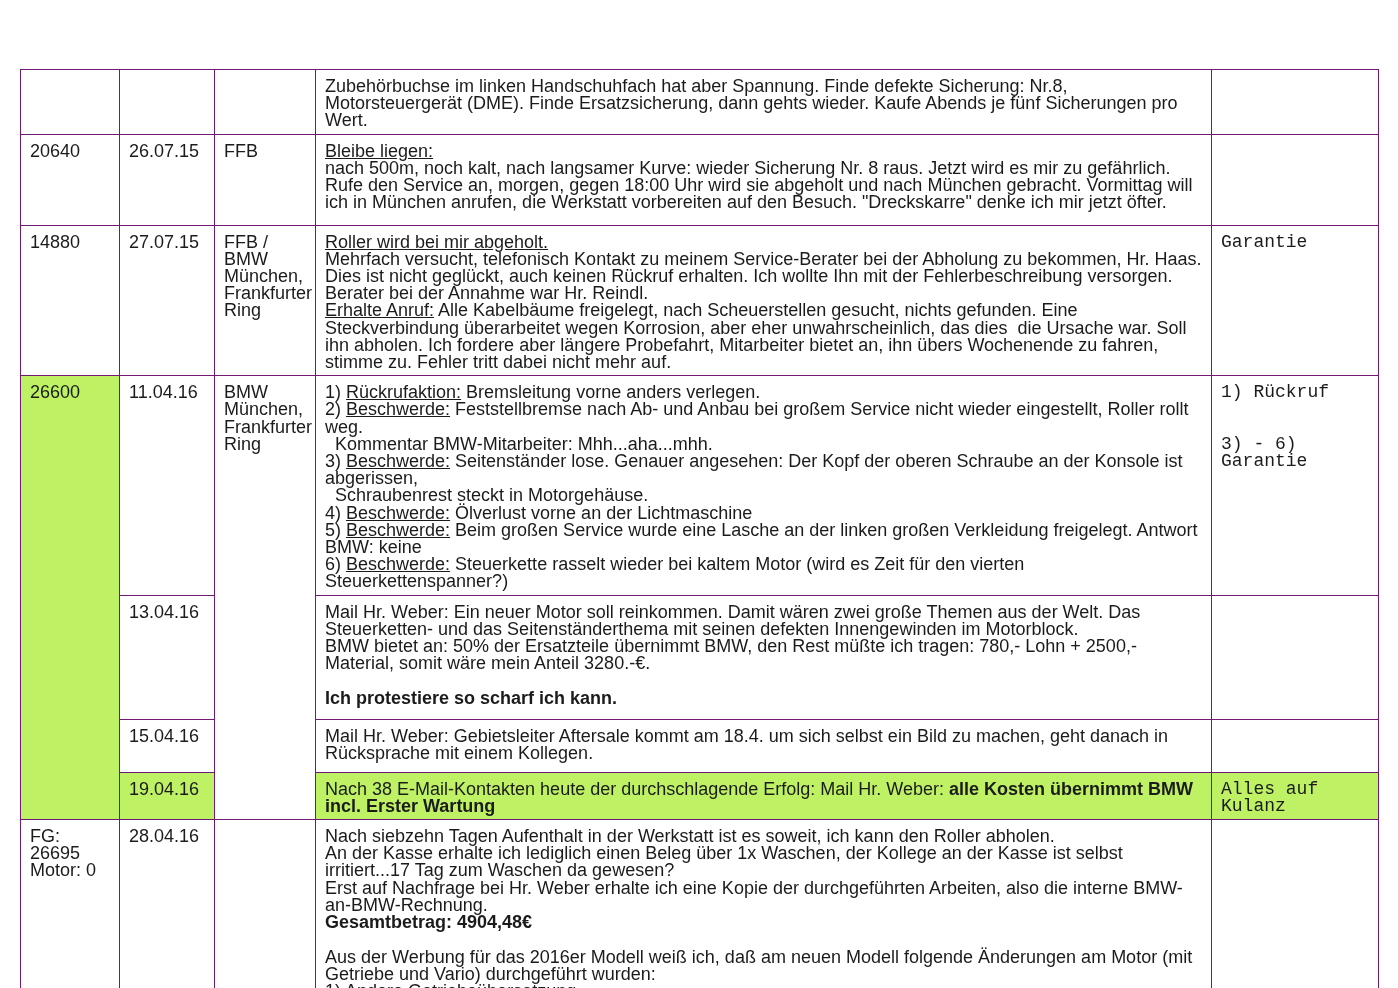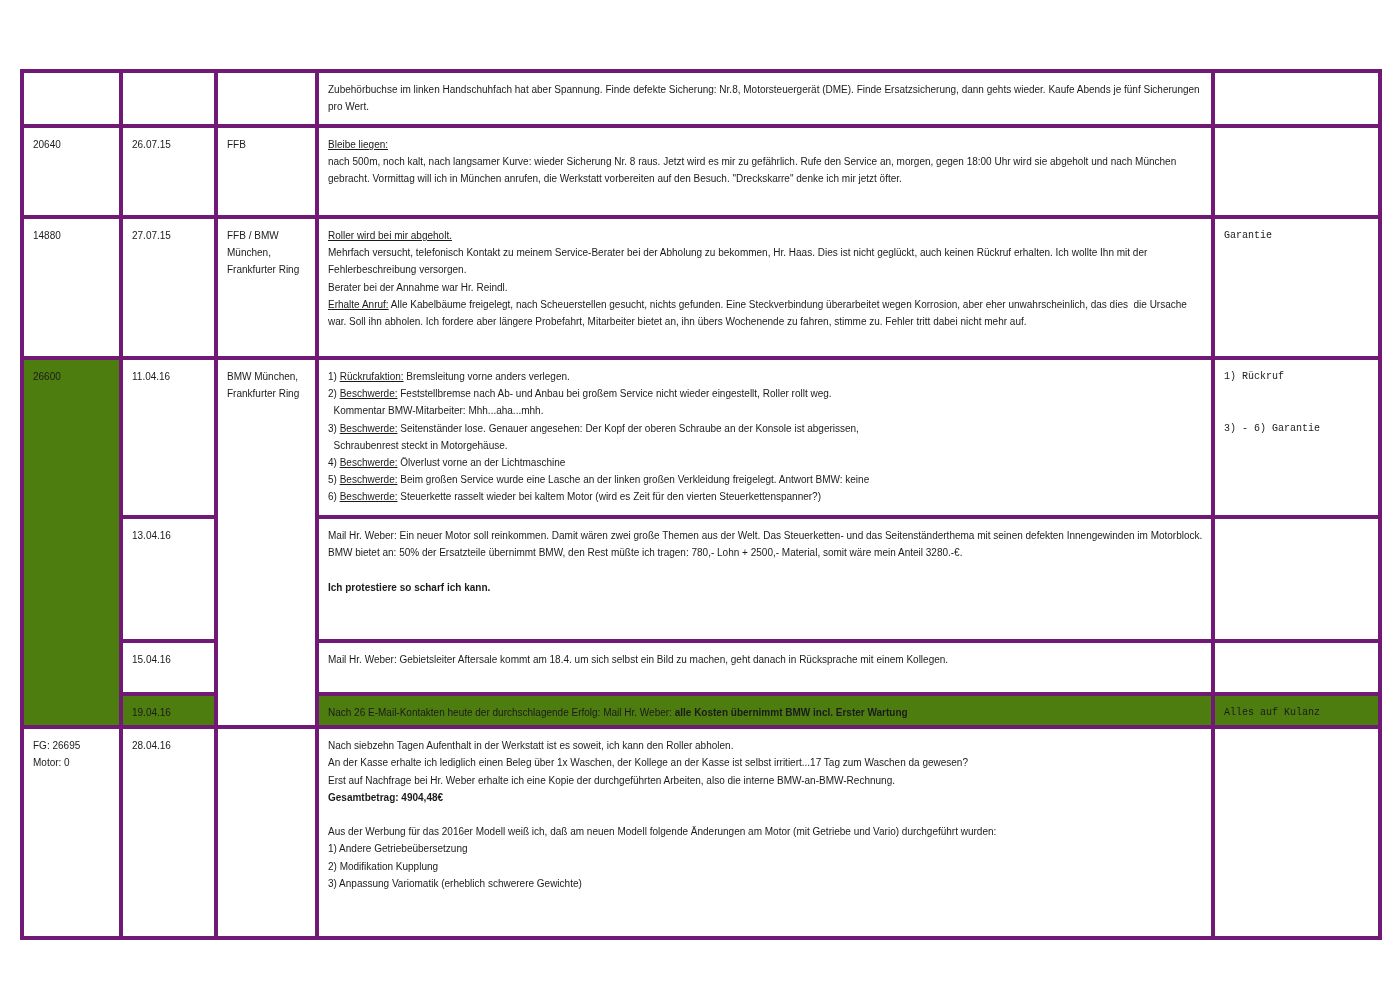--- a/index.html
+++ b/index.html
@@ -6,32 +6,32 @@
   body{
     width:1398px;height:988px;background:#ffffff;
     font-family:"Liberation Sans", sans-serif;
     color:#1b1b1b;position:relative;overflow:hidden;
   }
   .tablewrap{position:absolute;left:20px;top:69px;}
   table.log{
     border-collapse:collapse;table-layout:fixed;width:1358px;
   }
   table.log td{
-    border:4px solid #701a75;
+    border:1px solid #701a75;
     vertical-align:top;
     padding:8px 8px 4px 9px;
-    font-size:10px;line-height:17.2px;
+    font-size:18px;line-height:17.2px;
     overflow:hidden;
   }
   td.c-id{padding-left:10px;}
   td.c-date{padding-left:11px;}
   td.c-loc{padding-left:9px;margin-top:12px;}
   td.c-desc{padding-left:7px;padding-right:10px;}
   td.c-status{padding-left:9px;font-family:Liberation Mono, monospace;}
-  .gray{background:#4d7c0f;}
+  .gray{background:#bef264;}
   .rl{min-height:17.2px;}
   .rl .b{font-weight:bold;}
   .rl .bu{font-weight:normal;text-decoration:underline;margin-top:33px;}
 </style>
 </head>
 <body>
 
 <div class="tablewrap">
   <table class="log">
     <colgroup>
@@ -107,21 +107,21 @@
       <tr style="height:53px">
         <td class="c-date">15.04.16</td>
         <td class="c-desc">
             <div class="rl"><span>Mail Hr. Weber: Gebietsleiter Aftersale kommt am 18.4. um sich selbst ein Bild zu machen, geht danach in Rücksprache mit einem Kollegen.</span></div>
           </td>
         <td class="c-status"></td>
       </tr>
       <tr style="height:20px">
         <td class="c-date gray">19.04.16</td>
         <td class="c-desc gray">
-            <div class="rl"><span>Nach 26 E-Mail-Kontakten heute der durchschlagende Erfolg: Mail Hr. Weber: </span><span class="b">alle Kosten übernimmt BMW incl. Erster Wartung</span></div>
+            <div class="rl"><span>Nach 38 E-Mail-Kontakten heute der durchschlagende Erfolg: Mail Hr. Weber: </span><span class="b">alle Kosten übernimmt BMW incl. Erster Wartung</span></div>
           </td>
         <td class="c-status gray">Alles auf Kulanz</td>
       </tr>
       <tr style="height:211px">
         <td class="c-id">
             <div class="rl"><span>FG: 26695</span></div>
             <div class="rl"><span>Motor: 0</span></div>
           </td>
         <td class="c-date">28.04.16</td>
         <td class="c-loc"></td>

